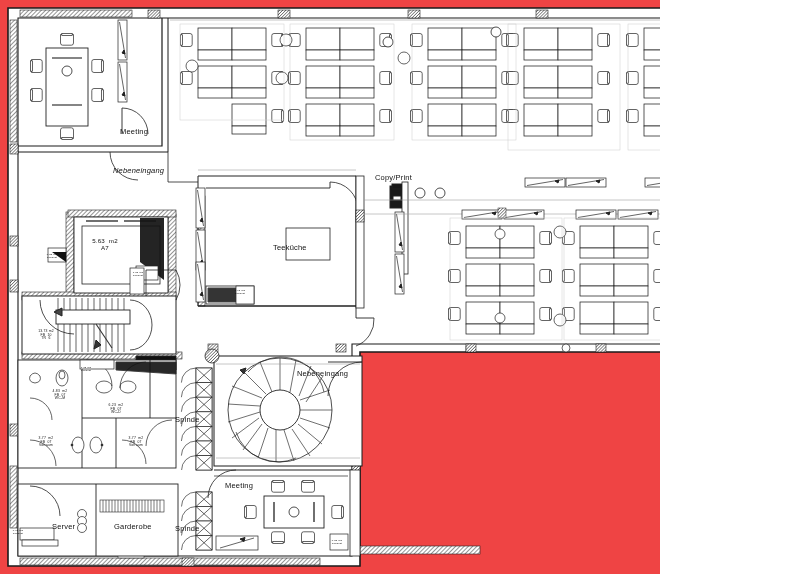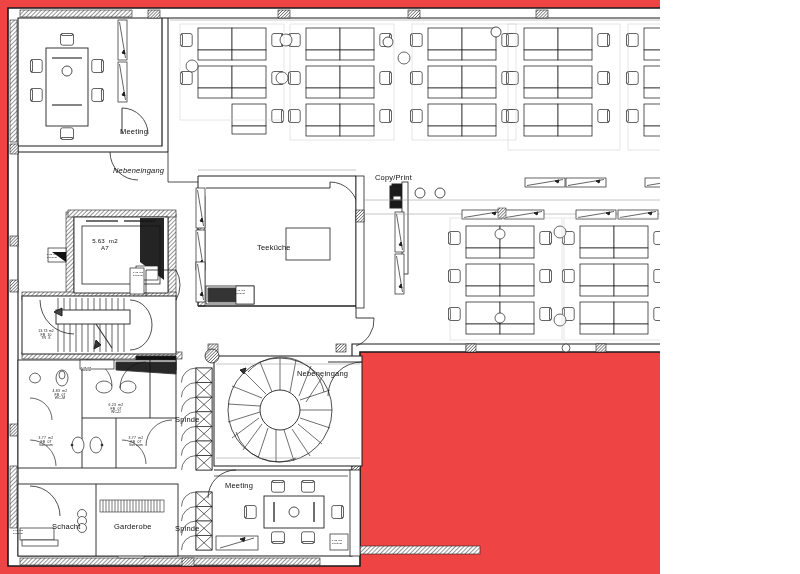--- a/index.html
+++ b/index.html
@@ -692,26 +692,26 @@
       <rect x="782" y="180" width="9" height="14" fill="url(#hatchf)" stroke="#222" stroke-width="0.5"></rect>
       <rect x="782" y="300" width="9" height="14" fill="url(#hatchf)" stroke="#222" stroke-width="0.5"></rect>
       <rect x="10" y="60" width="7" height="0"></rect>
     </g>
   </svg>
 
   <div id="textlayer">
       <div class="lbl big" style="left: 120px; top: 128px;">Meeting</div>
       <div class="lbl big" style="left: 113px; top: 167px; font-style: italic;">Nebeneingang</div>
       <div class="lbl big" style="left: 375px; top: 174px;">Copy/Print</div>
-      <div class="lbl big" style="left: 257px; top: 244px;">Teeküche</div>
+      <div class="lbl big" style="left: 273px; top: 244px;">Teeküche</div>
       <div class="lbl big" style="left: 297px; top: 370px;">Nebeneingang</div>
       <div class="lbl big" style="left: 225px; top: 482px;">Meeting</div>
       <div class="lbl big" style="left: 175px; top: 416px;">Spinde</div>
       <div class="lbl big" style="left: 175px; top: 525px;">Spinde</div>
-      <div class="lbl big" style="left: 52px; top: 523px;">Schacht</div>
+      <div class="lbl big" style="left: 52px; top: 523px;">Server</div>
       <div class="lbl big" style="left: 114px; top: 523px;">Garderobe</div>
       <div class="lbl mid c" style="left: 105px; top: 238px;">5.63  m2
 A7</div>
       <div class="lbl sml c" style="left: 46px; top: 330px;">13.73 m2
 FB  10
 TR  6</div>
       <div class="lbl sml c" style="left: 60px; top: 390px;">4.83  m2
 FB  07
 WC-M</div>
       <div class="lbl sml c" style="left: 116px; top: 404px;">6.23  m2

